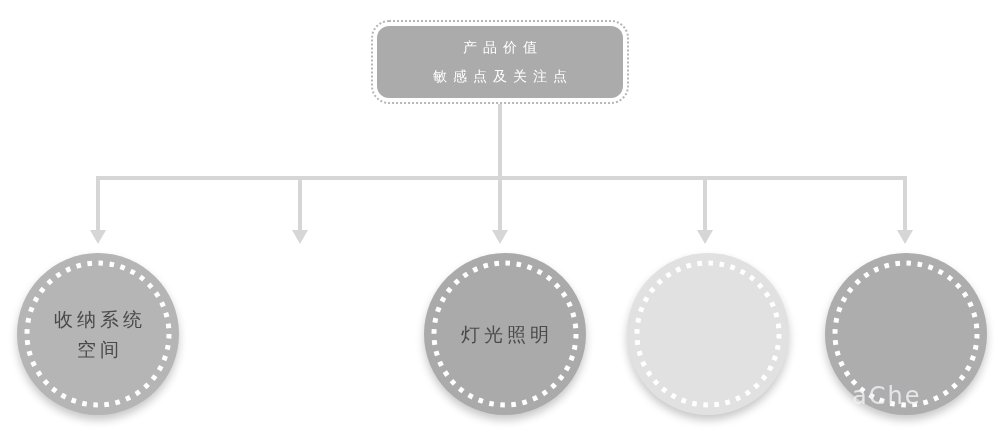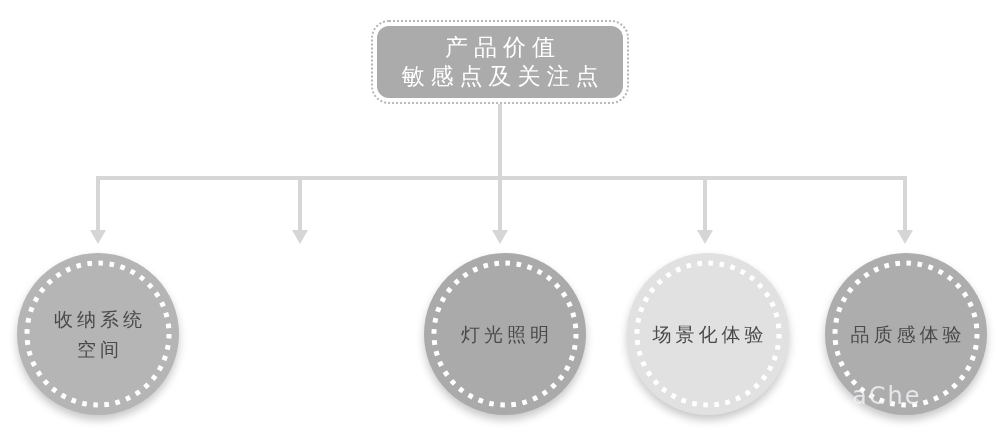--- a/index.html
+++ b/index.html
@@ -38,21 +38,21 @@
     width: 100%;
     height: 100%;
     border-radius: 12px;
     background: #ababab;
     display: flex;
     align-items: center;
     justify-content: center;
   }
   .root-label {
     color: #ffffff;
-    font-size: 23px;
+    font-size: 14px;
     line-height: 29px;
     letter-spacing: 6px;
     padding-left: 6px;
     text-align: center;
     white-space: pre-line;
   }
   
   .node {
     position: absolute;
     top: 253px;
@@ -136,25 +136,23 @@
     <svg class="ring" viewBox="0 0 162 162">
       <circle cx="81" cy="81" r="71" fill="none" stroke-width="5" stroke-dasharray="4.6 6.55" stroke="#ffffff"></circle>
     </svg>
     <div class="node-label">灯光照明</div>
   </div>
 
   <div class="node node-4" style="background: rgb(225, 225, 225);">
     <svg class="ring" viewBox="0 0 162 162">
       <circle cx="81" cy="81" r="71" fill="none" stroke-width="5" stroke-dasharray="4.6 6.55" stroke="#ffffff"></circle>
     </svg>
-    <div class="node-label">场景化体验</div>
   </div>
 
   <div class="node node-5" style="background: rgb(173, 173, 173);">
     <svg class="ring" viewBox="0 0 162 162">
       <circle cx="81" cy="81" r="71" fill="none" stroke-width="5" stroke-dasharray="4.6 6.55" stroke="#ffffff"></circle>
     </svg>
-    <div class="node-label">品质感体验</div>
   </div>
 
   <div class="watermark">aChe</div>
 
 </div>
 
 </body></html>

